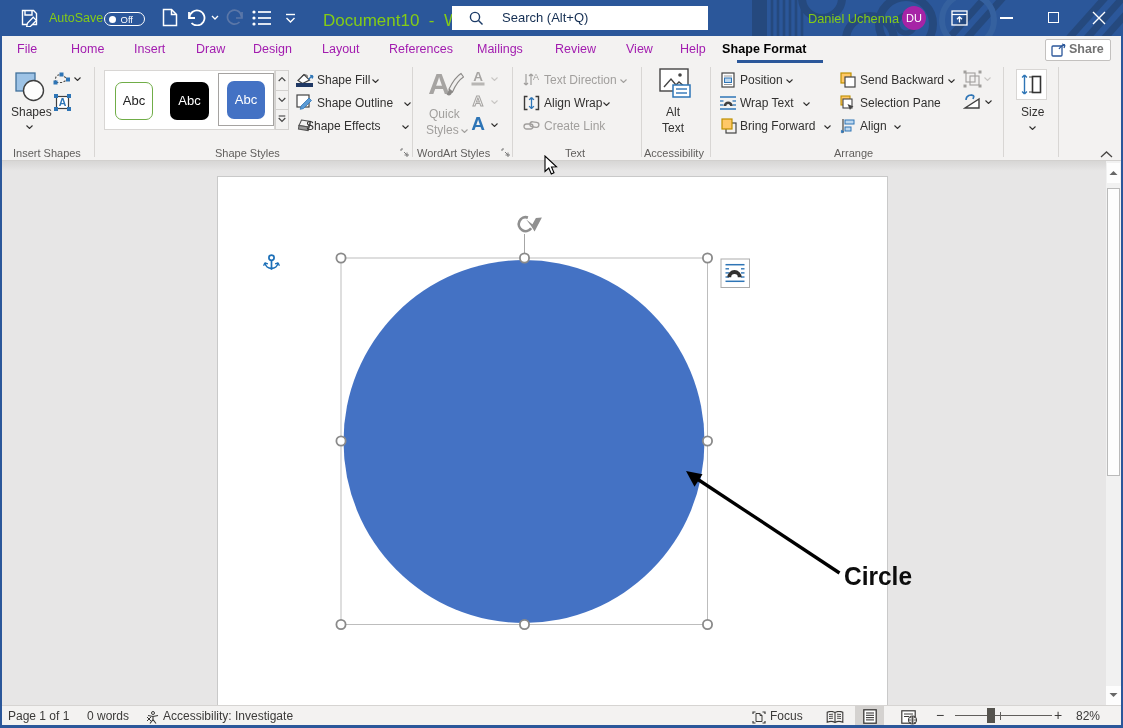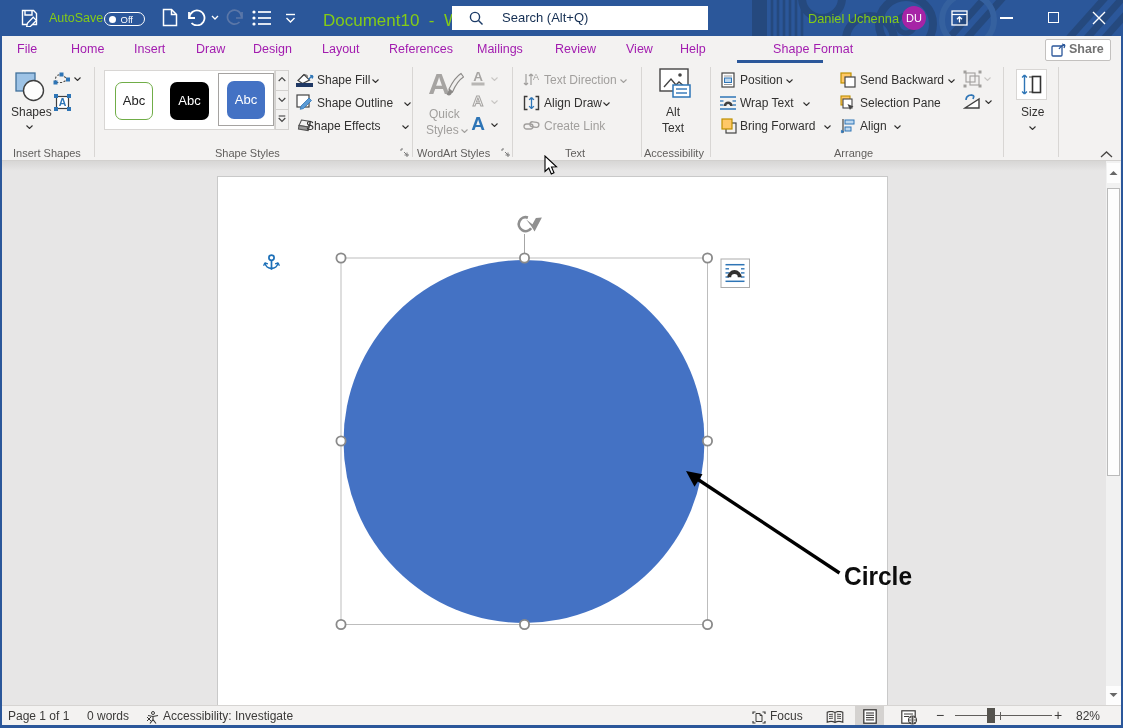--- a/index.html
+++ b/index.html
@@ -138,21 +138,21 @@
   <span class="tab" style="left:71px">Home</span>
   <span class="tab" style="left:134px">Insert</span>
   <span class="tab" style="left:196px">Draw</span>
   <span class="tab" style="left:253px">Design</span>
   <span class="tab" style="left:322px">Layout</span>
   <span class="tab" style="left:389px">References</span>
   <span class="tab" style="left:477px">Mailings</span>
   <span class="tab" style="left:555px">Review</span>
   <span class="tab" style="left:626px">View</span>
   <span class="tab" style="left:680px">Help</span>
-  <span class="tab" style="left:773px;color:#a21caf;font-weight:normal;letter-spacing:0.1px">Shape Format</span>
+  <span class="tab" style="left:722px;color:#000000;font-weight:bold;letter-spacing:0.1px">Shape Format</span>
   <div class="abs" style="left:737px;top:24px;width:86px;height:3px;background:#2b579a"></div>
 
   <div class="abs" style="left:1045px;top:3px;width:66px;height:22px;border:1px solid #c3c1bf;border-radius:2px;background:#fff"></div>
   <svg class="abs" style="left:1051px;top:7px" width="15" height="14" viewBox="0 0 15 14">
     <rect x="1" y="3" width="10" height="10" rx="1" fill="none" stroke="#2b579a" stroke-width="1.3"></rect>
     <path d="M8 6 c2-3 4-4 6-4 M14 2 l-3-1 M14 2 l-1 3" fill="none" stroke="#2b579a" stroke-width="1.3"></path>
   </svg>
   <span class="tab" style="left:1069px;top:0px;color:#737373;font-weight:bold">Share</span>
 </div>
 
@@ -296,21 +296,21 @@
   </svg>
   <span class="rtext rgray" style="left:544px;top:10px">Text Direction</span>
   <svg class="chev" style="left:620px;top:16px" viewBox="0 0 7 4">
       <path d="M0.5 0.5 l3 3 3-3" fill="none" stroke="#a19f9d" stroke-width="1.1"></path>
     </svg>
 
   <svg class="abs" style="left:523px;top:32px" width="17" height="16" viewBox="0 0 17 16">
     <path d="M4.5 1.5 H1.5 V14.5 H4.5 M12.5 1.5 H15.5 V14.5 H12.5" stroke="#3b3a39" stroke-width="1.4" fill="none"></path>
     <path d="M8.5 2.5 v11 M8.5 2.5 l-2.4 2.4 M8.5 2.5 l2.4 2.4 M8.5 13.5 l-2.4-2.4 M8.5 13.5 l2.4-2.4" fill="none" stroke="#2e75b6" stroke-width="1.3"></path>
   </svg>
-  <span class="rtext" style="left:544px;top:33px">Align Draw</span>
+  <span class="rtext" style="left:544px;top:33px">Align Wrap</span>
   <svg class="chev" style="left:603px;top:39px" viewBox="0 0 7 4">
       <path d="M0.5 0.5 l3 3 3-3" fill="none" stroke="#323130" stroke-width="1.1"></path>
     </svg>
 
   <svg class="abs" style="left:523px;top:55px" width="17" height="16" viewBox="0 0 17 16">
     <rect x="1" y="6" width="9" height="5" rx="2.5" fill="none" stroke="#a19f9d" stroke-width="1.3"></rect>
     <rect x="7" y="4" width="9" height="5" rx="2.5" fill="none" stroke="#a19f9d" stroke-width="1.3" transform="rotate(8 11 6)"></rect>
   </svg>
   <span class="rtext rgray" style="left:544px;top:56px">Create Link</span>
 

